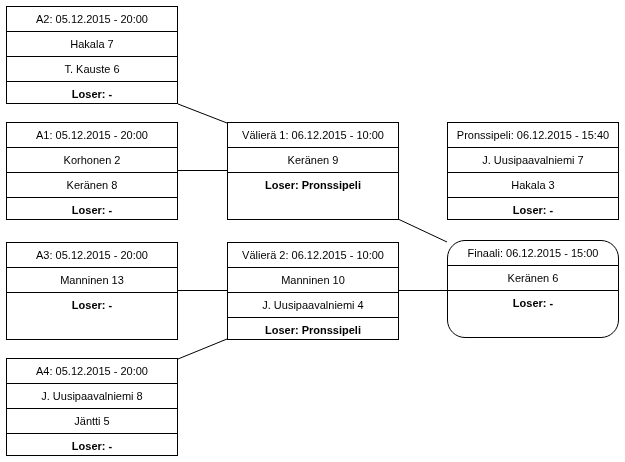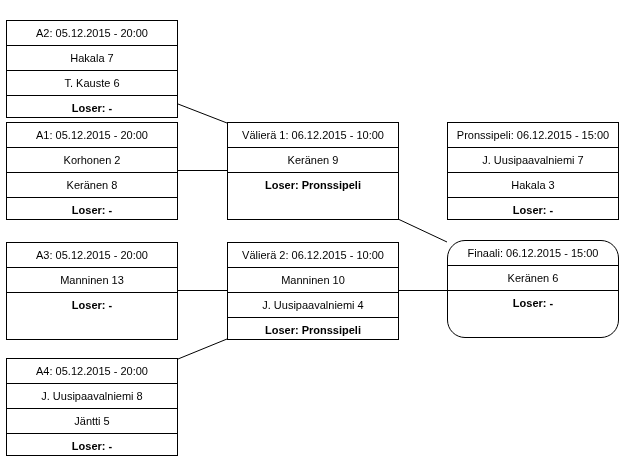--- a/index.html
+++ b/index.html
@@ -41,21 +41,21 @@
     color: #000000;
     border-bottom: 1px solid #000000;
     white-space: nowrap;
     overflow: hidden;
   }
   .row.last {
     border-bottom: none;
     font-weight: bold;
   }
   
-  .pos-a2          { left: 6px;   top: 6px; margin-top: 14px;   }
+  .pos-a2          { left: 6px;   top: 6px;   }
   .pos-a1          { left: 6px;   top: 122px; }
   .pos-a3          { left: 6px;   top: 242px; }
   .pos-a4          { left: 6px;   top: 358px; }
   .pos-valiera1    { left: 227px; top: 122px; }
   .pos-valiera2    { left: 227px; top: 242px; }
   .pos-pronssipeli { left: 447px; top: 122px; }
   .pos-finaali     { left: 447px; top: 240px; border-radius: 18px; }
 </style>
 </head>
 <body>
@@ -105,21 +105,21 @@
   </div>
 
   <div class="match pos-valiera2">
     <div class="row header">Välierä 2: 06.12.2015 - 10:00</div>
     <div class="row">Manninen 10</div>
     <div class="row">J. Uusipaavalniemi 4</div>
     <div class="row last">Loser: Pronssipeli</div>
   </div>
 
   <div class="match pos-pronssipeli">
-    <div class="row header">Pronssipeli: 06.12.2015 - 15:00</div>
+    <div class="row header">Pronssipeli: 06.12.2015 - 15:40</div>
     <div class="row">J. Uusipaavalniemi 7</div>
     <div class="row">Hakala 3</div>
     <div class="row last">Loser: -</div>
   </div>
 
   <div class="match pos-finaali">
     <div class="row header">Finaali: 06.12.2015 - 15:00</div>
     <div class="row">Keränen 6</div>
     <div class="row last">Loser: -</div>
   </div>

